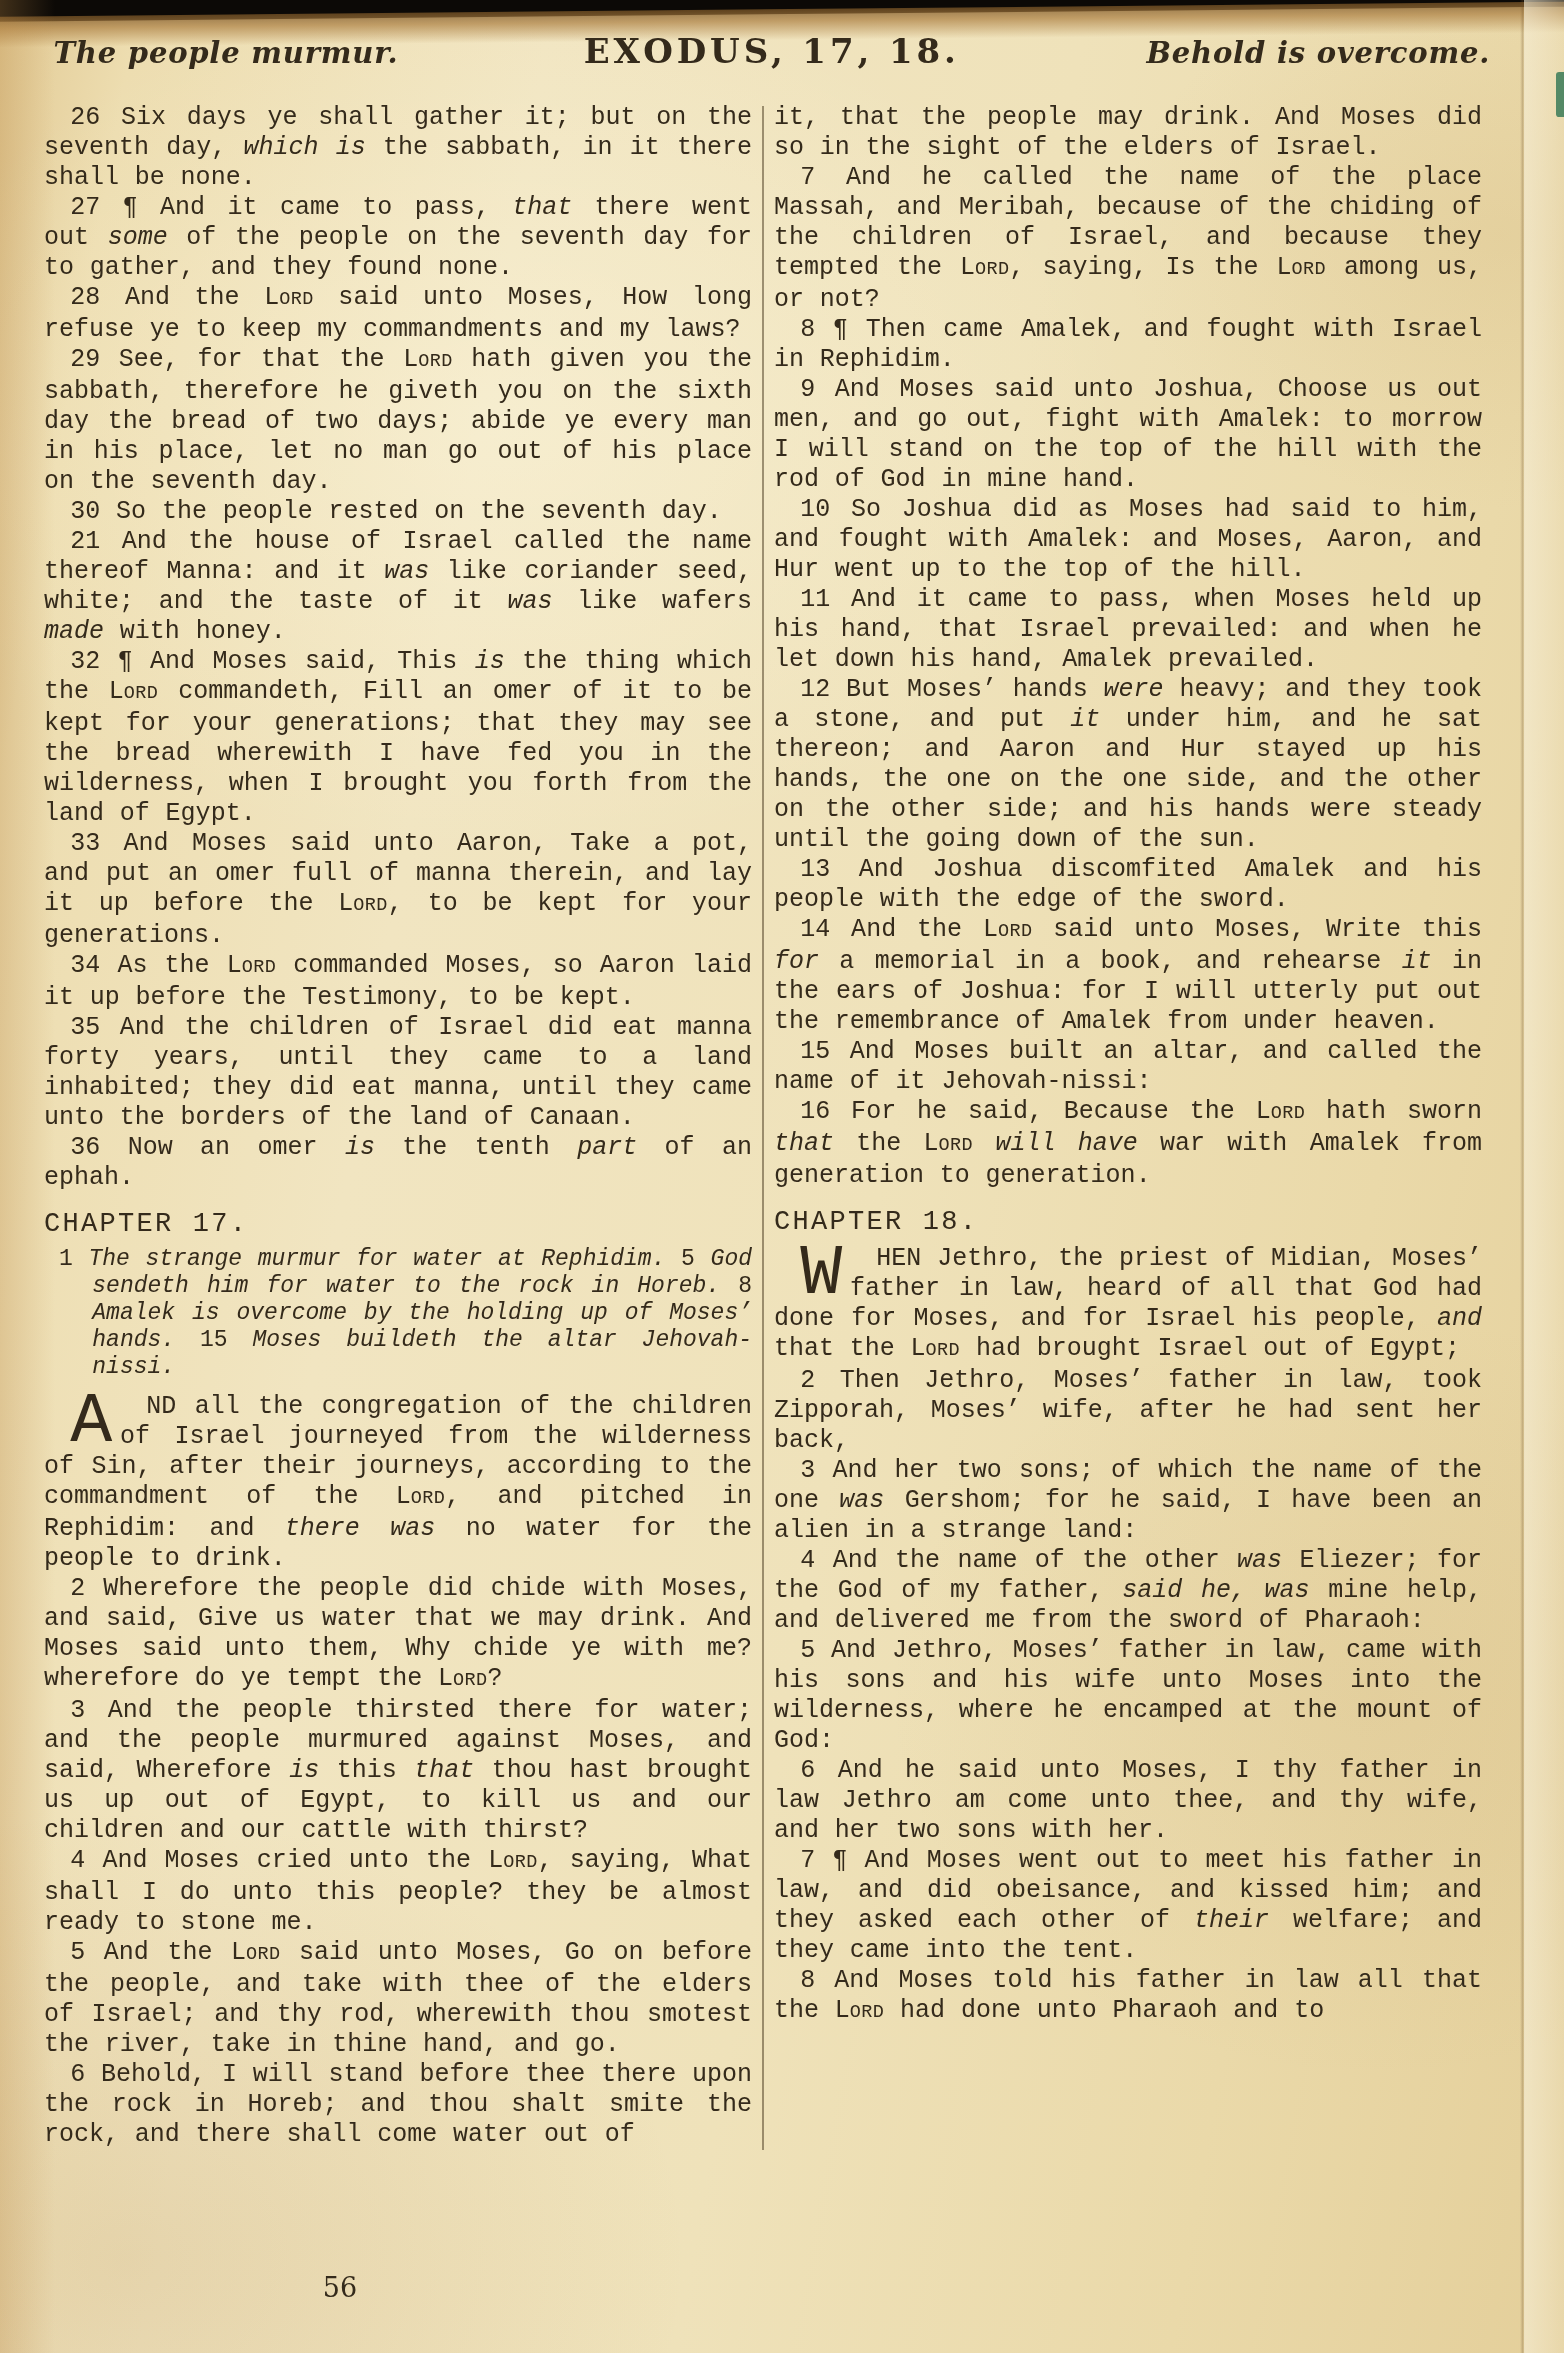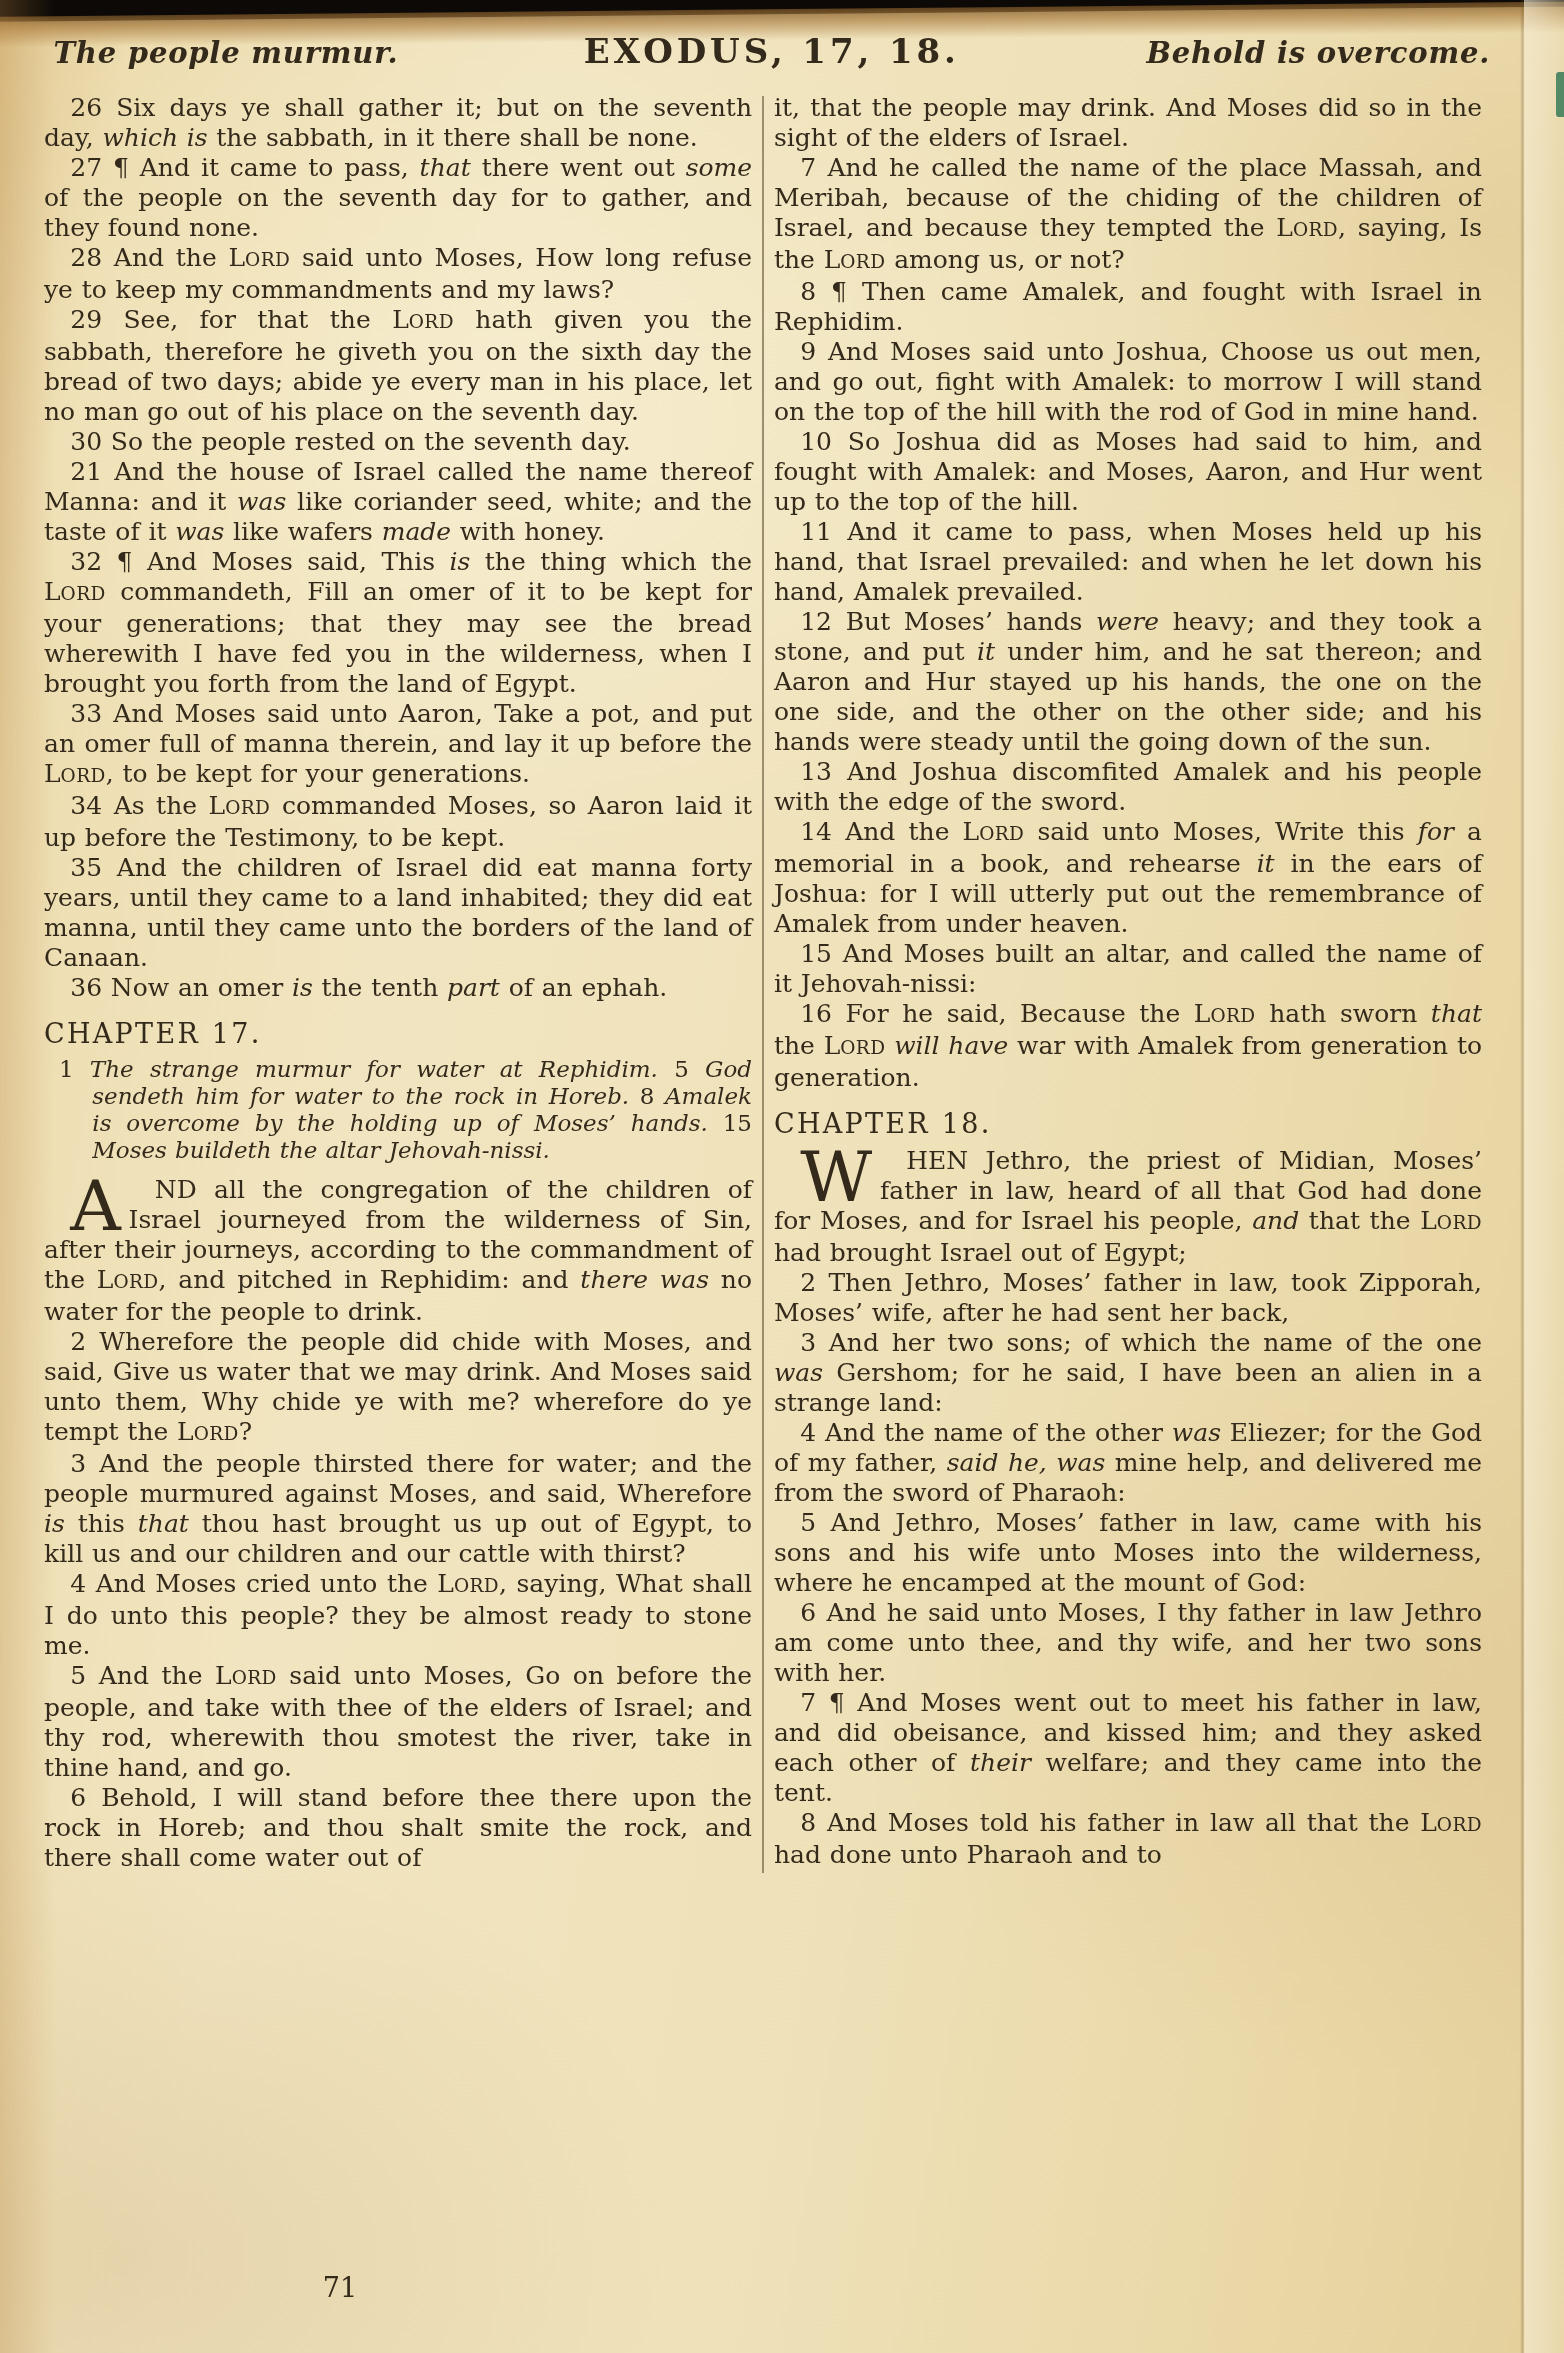--- a/index.html
+++ b/index.html
@@ -57,21 +57,21 @@
   .rh-left,.rh-right{
     font-style:italic;font-weight:700;font-size:29px;flex:1;
     letter-spacing:0.8px;
   }
   .rh-right{text-align:right;padding-right:7.8px;}
   .rh-center{
     font-weight:700;font-size:34px;letter-spacing:3.9px;
     text-align:center;flex:1.2;
   }
   .cols{
-    display:flex;margin-top:12px;
+    display:flex;margin-top:22px;font-family:Liberation Mono, monospace;
   }
   .col{
     width:708px;
     font-size:25px;line-height:30px;
     text-align:justify;word-spacing:0.8px;
   }
   .col-divider{
     width:1.6px;background:rgba(70,54,28,.5);
     margin:3.1px 10.2px 0 10.2px;
   }
@@ -158,15 +158,15 @@
           <p class="verse"><span class="vnum">3</span> And her two sons; of which the name of the one <i>was</i> Gershom; for he said, I have been an alien in a strange land:</p>
           <p class="verse"><span class="vnum">4</span> And the name of the other <i>was</i> Eliezer; for the God of my father, <i>said he, was</i> mine help, and delivered me from the sword of Pharaoh:</p>
           <p class="verse"><span class="vnum">5</span> And Jethro, Moses’ father in law, came with his sons and his wife unto Moses into the wilderness, where he encamped at the mount of God:</p>
           <p class="verse"><span class="vnum">6</span> And he said unto Moses, I thy father in law Jethro am come unto thee, and thy wife, and her two sons with her.</p>
           <p class="verse"><span class="vnum">7</span> <span class="pilcrow">¶</span> And Moses went out to meet his father in law, and did obeisance, and kissed him; and they asked each other of <i>their</i> welfare; and they came into the tent.</p>
           <p class="verse"><span class="vnum">8</span> And Moses told his father in law all that the L<span class="sc">ORD</span> had done unto Pharaoh and to</p>
         </div>
     </div>
   </div>
 
-  <div class="page-number">71</div>
+  <div class="page-number">56</div>
 </div>
 
 
 </body></html>

